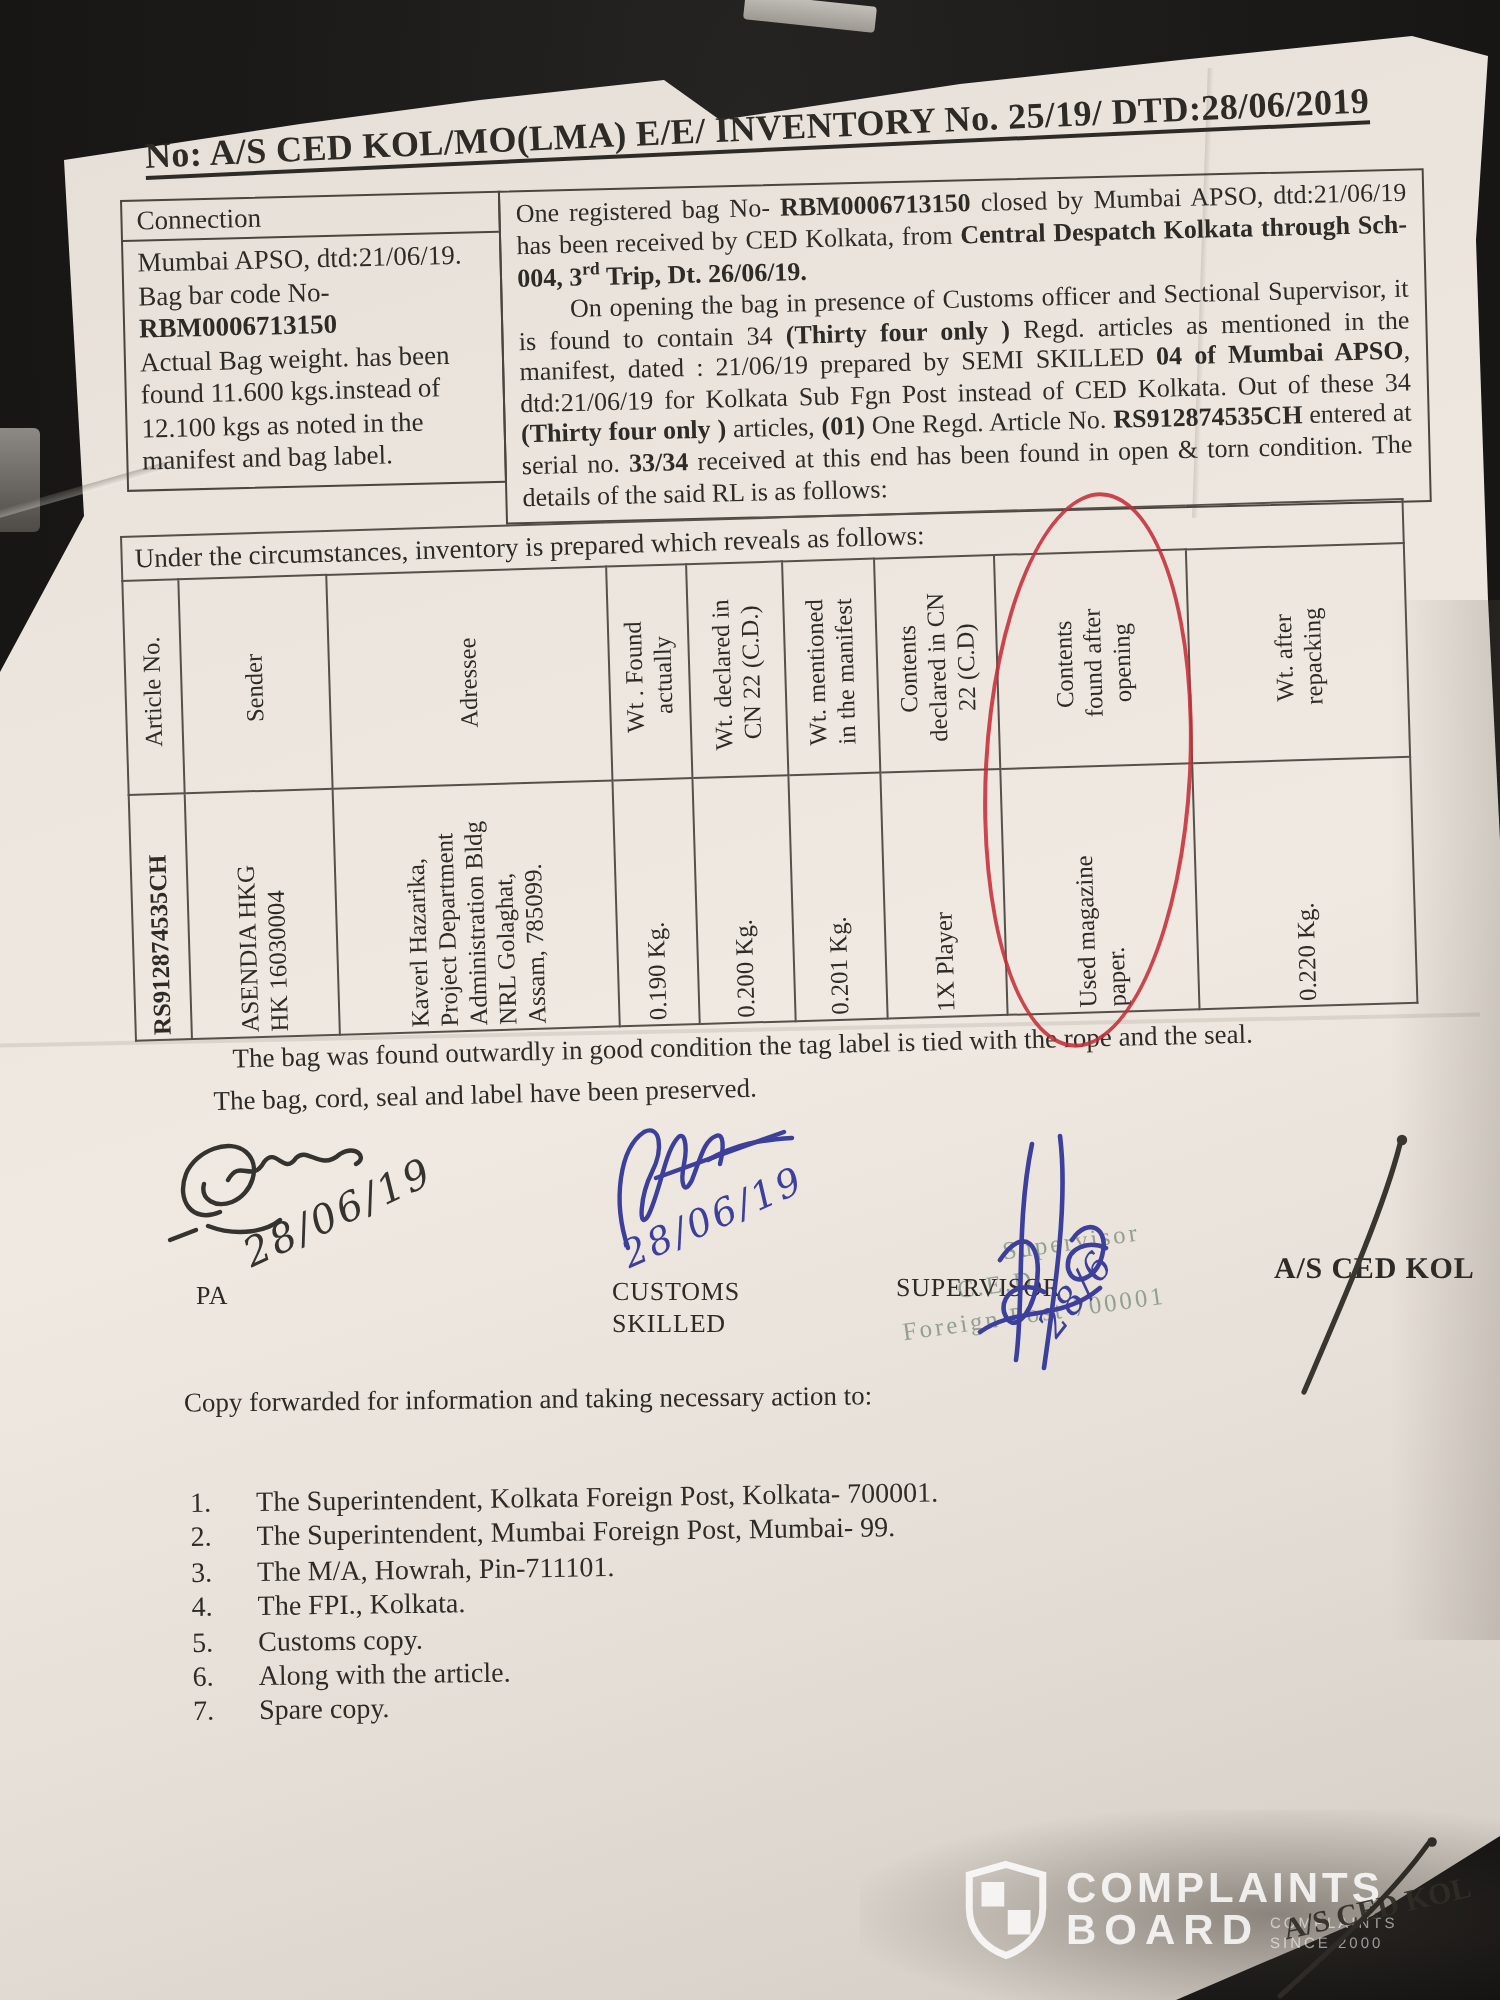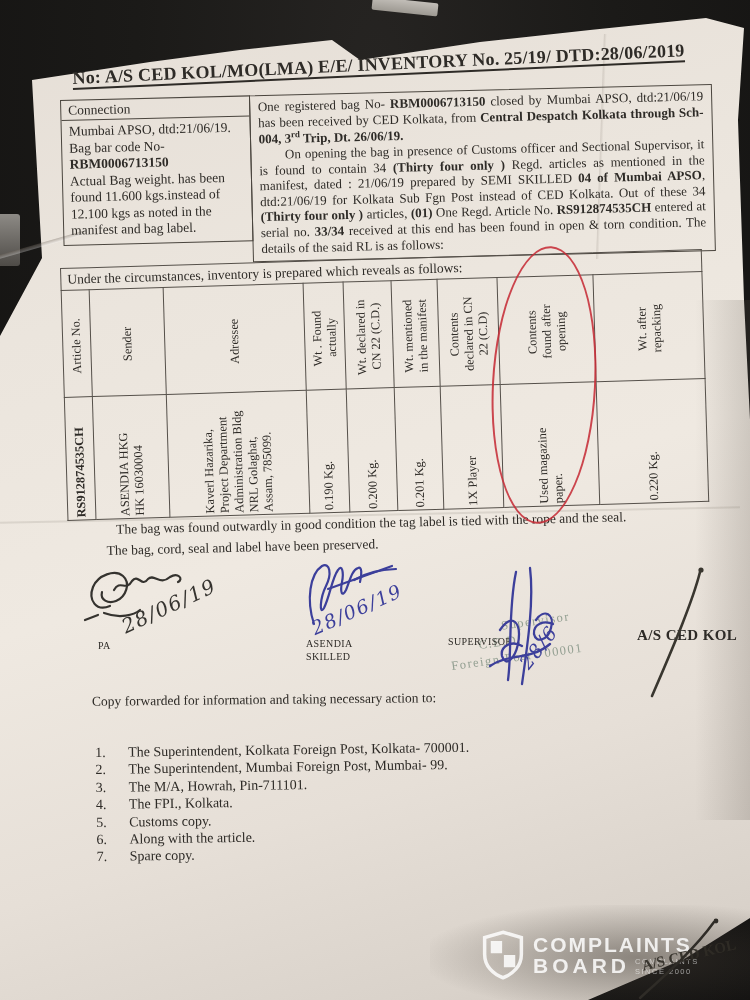--- a/index.html
+++ b/index.html
@@ -52,21 +52,21 @@
      margin:0 auto;line-height:1.18;}
   .vh{height:98px;font-size:12.3px;}
   .vd{height:114px;font-size:12.4px;}
   .red-ellipse{left:492px;top:246px;width:100px;height:274px;border:2.6px solid rgba(198,46,56,.88);
      border-radius:50%;transform:rotate(3deg);z-index:5;}
   
   .closing-note{left:106px;top:520px;width:615px;transform:rotate(-1.4deg);transform-origin:0 0;
      font-size:13.5px;line-height:1.55;}
   .closing-note .l1{padding-left:10px;}
   
-  .sig-label{font-size:10px;letter-spacing:.4px;line-height:1.25;}
+  .sig-label{font-size:13px;letter-spacing:.4px;line-height:1.25;}
   .hand{font-family:"DejaVu Serif",serif;font-style:italic;letter-spacing:1.5px;}
   .pa-sig{left:80px;top:566px;}
   .pa-date{left:118px;top:594px;font-size:20px;color:#35332f;transform:rotate(-25deg);}
   .pa-label{left:98px;top:640px;}
   .customs-sig{left:294px;top:558px;}
   .customs-date{left:308px;top:598px;font-size:19px;color:#3c3f9b;transform:rotate(-24deg);}
   .customs-label{left:306px;top:638px;}
   .sup-stamp{left:448px;top:610px;width:220px;transform:rotate(-8deg);
      font-size:12.5px;letter-spacing:1.5px;color:rgba(122,140,124,.78);line-height:1.3;}
   .sup-stamp .sl0{margin-left:55px;}
@@ -238,21 +238,21 @@
 
   <svg class="abs customs-sig" width="112" height="70" viewBox="0 0 112 70">
     <g fill="none" stroke="#3c3f9b" stroke-width="2.2" stroke-linecap="round">
       <path d="M20 66 C12 42 16 16 28 8 C36 4 38 16 32 28 C26 40 25 58 30 50 C36 38 38 20 44 12 C48 6 50 14 48 24 C46 34 48 40 52 32 C56 22 58 12 64 10 C68 8 68 16 66 24"></path>
       <path d="M34 31 L98 8"></path>
       <path d="M60 22 C74 14 86 12 102 11"></path>
     </g>
   </svg>
   <div class="abs hand customs-date">28/06/19</div>
   <div class="abs sig-label customs-label">
-    <div>ASENDIA</div>
+    <div>CUSTOMS</div>
     <div>SKILLED</div>
   </div>
 
   <div class="abs sup-stamp">
       <div class="sl0">Supervisor</div>
       <div class="sl1">C.E.D.</div>
       <div class="sl2">Foreign Post  700001</div>
     </div>
   <div class="abs sig-label sup-label">SUPERVISOR</div>
   <svg class="abs sup-sig" width="96" height="132" viewBox="0 0 96 132">

